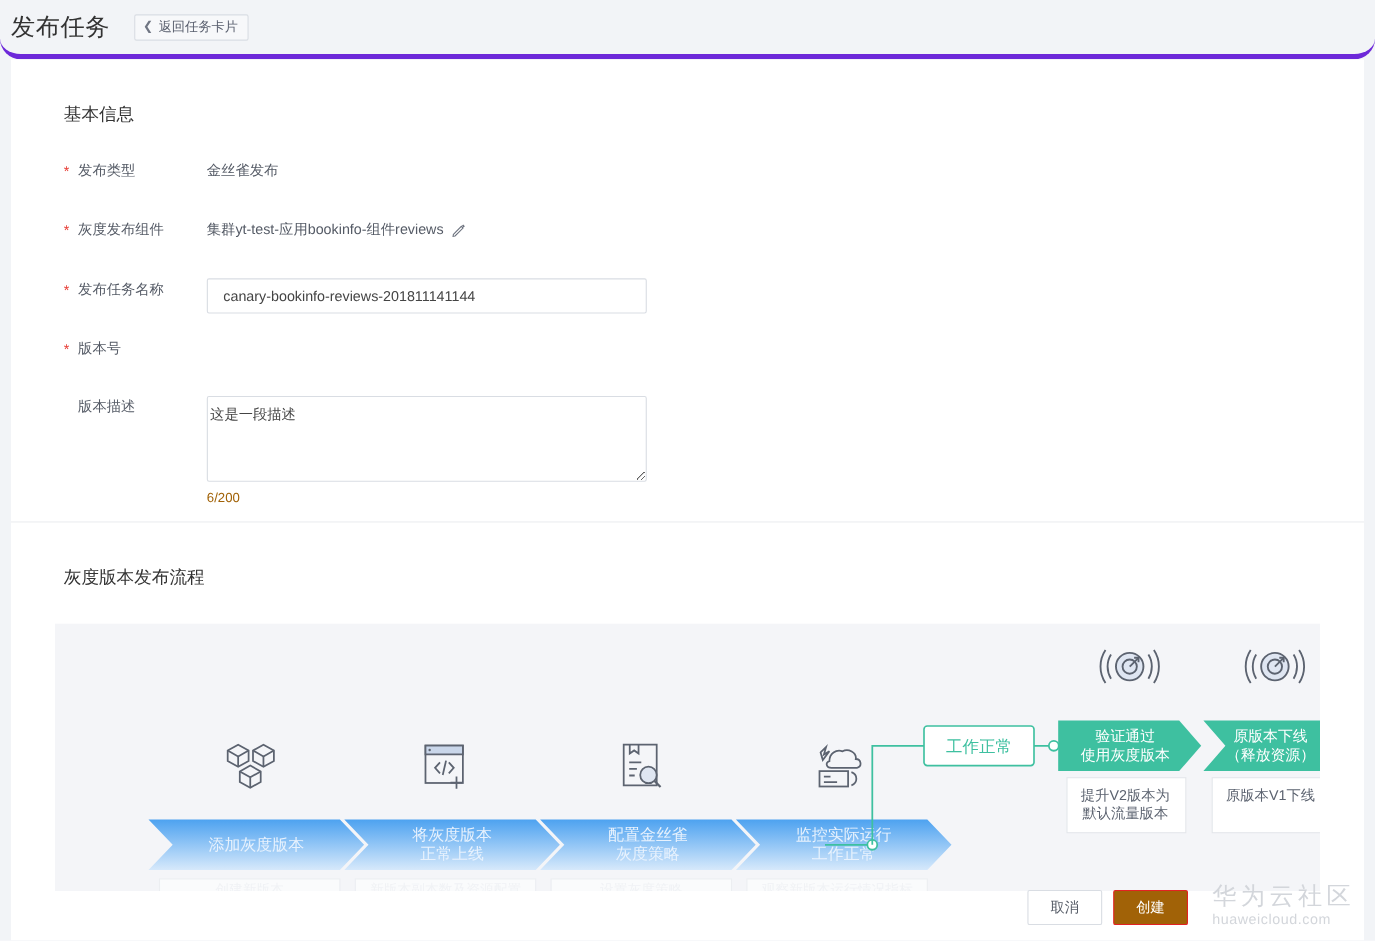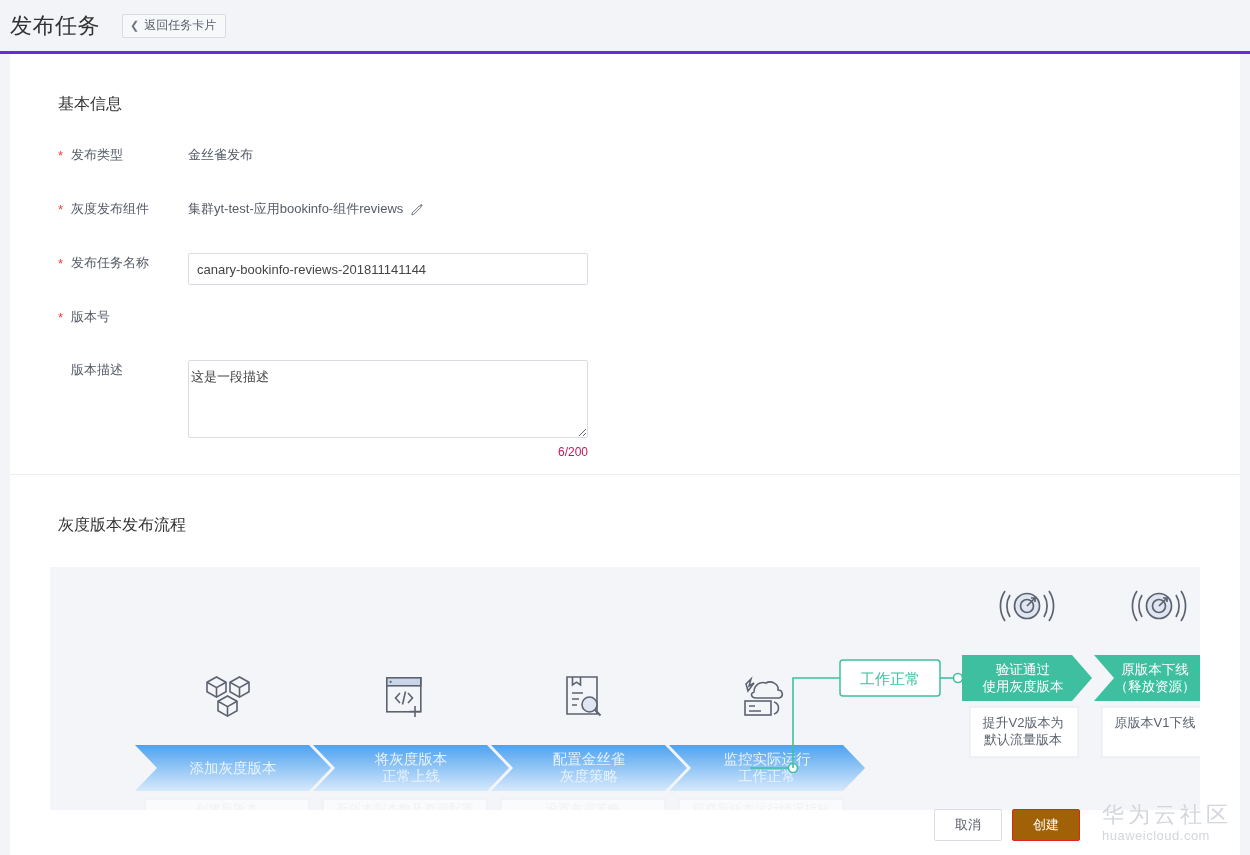--- a/index.html
+++ b/index.html
@@ -13,21 +13,22 @@
     color: #333;
   }
 
   
   #page-header {
     height: 54px;
     background: #f2f4f7;
     display: flex;
     align-items: center;
     padding: 0 4px 0 10px;
-    border-bottom: 3px solid #6d28d9;
+    border-bottom: 5px solid #6d28d9;
+    border-radius: 19px;
   }
   #page-title {
     font-size: 22px;
     font-weight: 400;
     color: #333;
     letter-spacing: .5px;
   }
   #back-button {
     margin-left: 22px;
     height: 24px;
@@ -106,21 +107,21 @@
   .row-type   { height: 54px; }
   .row-comp   { height: 54px; }
   .row-name   { height: 54px; }
   .row-ver    { height: 53px; }
 
   .text-input {
     width: 400px;
     height: 32px;
     border: 1px solid #d9dde3;
     border-radius: 2px;
-    padding: 0 8px;
+    padding: 0 14px;
     font-size: 13px;
     color: #444;
     font-family: inherit;
     background: #fff;
     outline: none;
   }
 
   .textarea-input {
     width: 400px;
     height: 78px;
@@ -129,23 +130,23 @@
     padding: 7px 2px;
     font-size: 13px;
     color: #444;
     font-family: inherit;
     resize: vertical;
     outline: none;
     display: block;
   }
   #char-counter {
     width: 400px;
-    text-align: right;
+    text-align: left;
     font-size: 12px;
-    color: #be185d;
+    color: #a16207;
     padding-top: 7px;
   }
 
   .edit-pencil { display: inline-block; width: 14px; height: 14px; }
 
   
   #section-divider {
     height: 1px;
     background: #ebedf0;
     margin: 15px 0 0 0;

